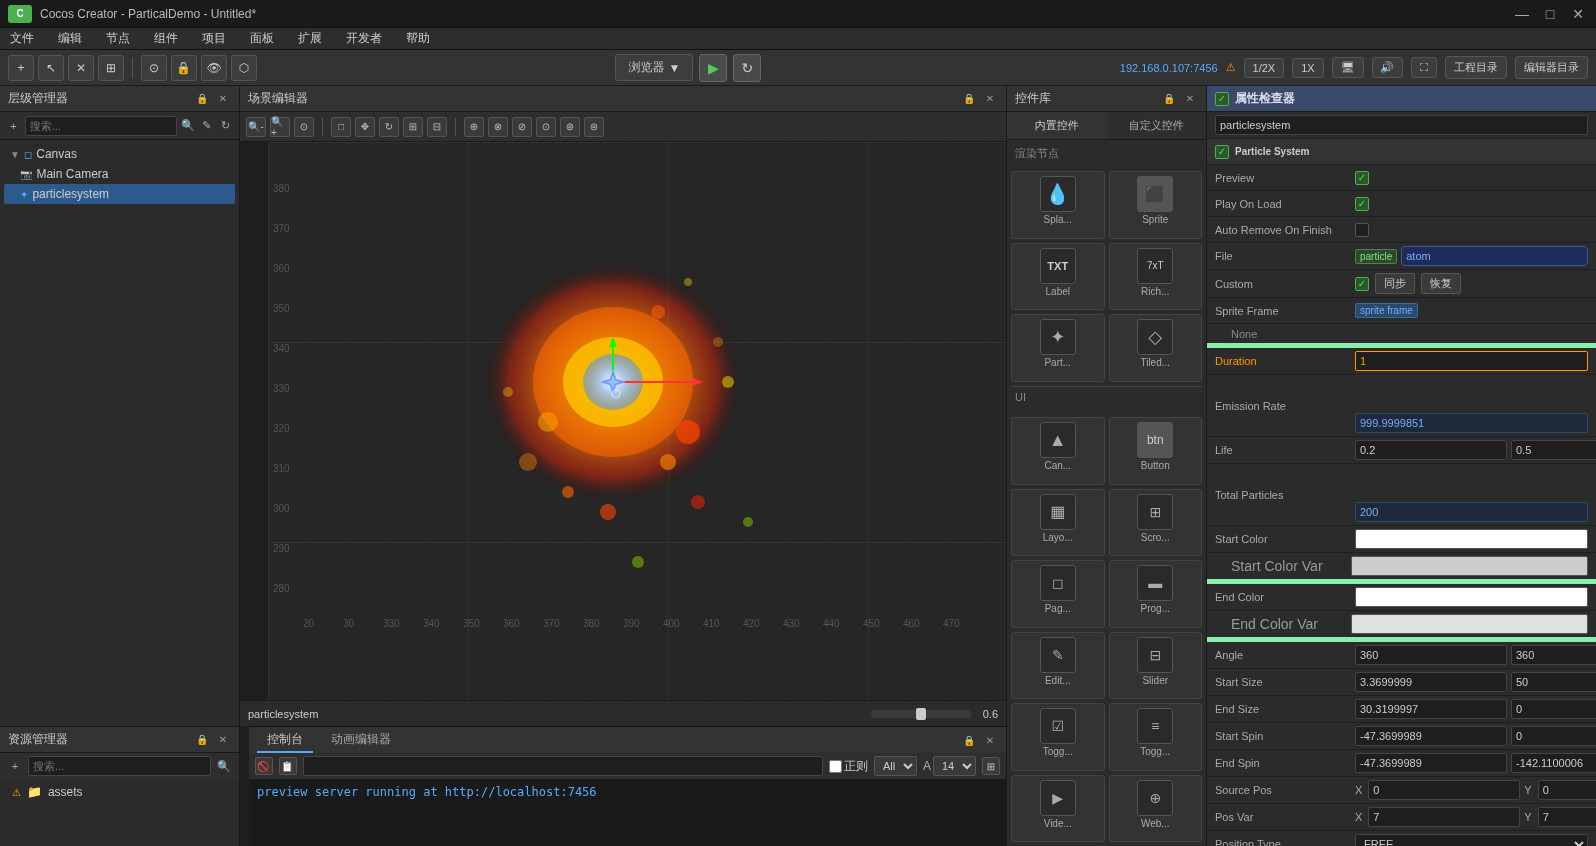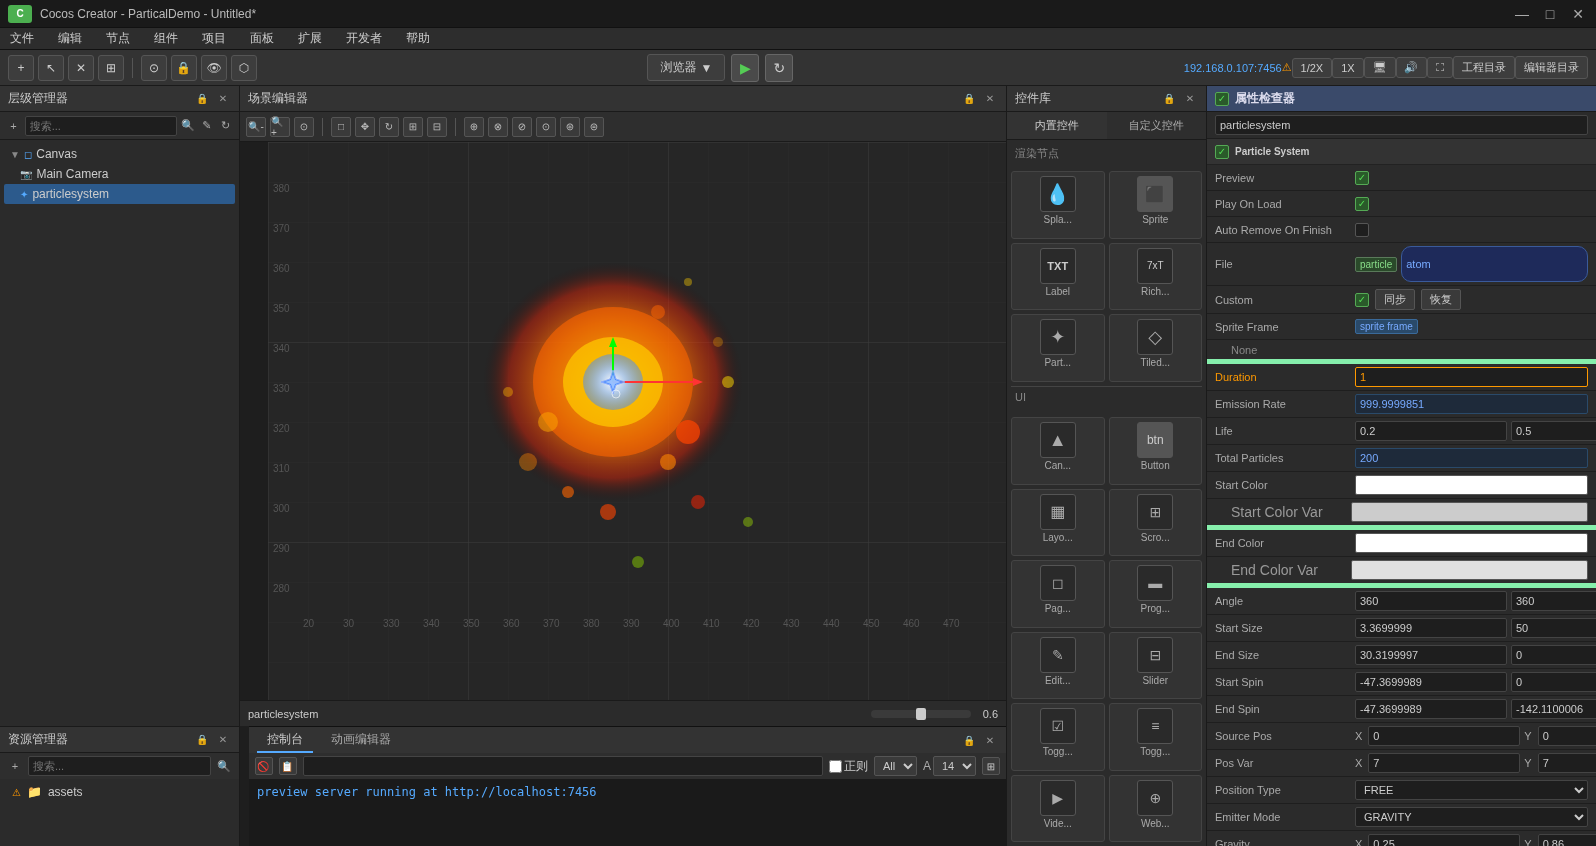--- a/index.html
+++ b/index.html
@@ -103,21 +103,21 @@
     }
     .refresh-btn {
       width: 28px; height: 28px;
       background: #4a4a4a;
       border: 1px solid #666;
       border-radius: 3px;
       display: flex; align-items: center; justify-content: center;
       cursor: pointer; color: #ccc; font-size: 14px;
     }
     #toolbar-right {
-      display: flex; align-items: center; 
+      display: flex; align-items: center; gap: 8px;
     }
     .ip-display {
       color: #5af; font-size: 11px;
     }
     .toolbar-right-btn {
       padding: 3px 8px;
       background: #3d3d3d;
       border: 1px solid #555;
       border-radius: 3px;
       cursor: pointer; color: #ccc; font-size: 11px;
@@ -460,20 +460,21 @@
     }
     .prop-input {
       flex: 1;
       height: 20px;
       background: #1e2a3a;
       border: 1px solid #2a4a6a;
       color: #7af;
       font-size: 11px;
       padding: 0 4px;
       border-radius: 2px;
+      margin-top: 35px;
     }
     .prop-input-white {
       flex: 1;
       height: 20px;
       background: #1e1e1e;
       border: 1px solid #444;
       color: #ccc;
       font-size: 11px;
       padding: 0 4px;
       border-radius: 2px;
@@ -540,27 +541,27 @@
       border: 1px solid #5a7a5a;
       border-radius: 2px;
       padding: 1px 4px;
       color: #8d8; font-size: 10px; margin-right: 4px;
     }
     .file-input-area {
       display: flex; align-items: center; flex: 1;
     }
     .file-input-blue {
       flex: 1;
-      height: 36px;
+      height: 20px;
       background: #1e2a5a;
       border: 1px solid #3a5a9a;
       color: #7af;
       font-size: 11px;
       padding: 8px 4px;
-      border-radius: 10px;
+      border-radius: 4px;
     }
     .sprite-frame-tag {
       background: #2a4a6a;
       border: 1px solid #3a6a9a;
       border-radius: 2px;
       padding: 1px 4px;
       color: #7af; font-size: 10px; margin-right: 4px;
     }
     .none-text { color: #888; font-size: 11px; }
     .prop-sub-row {

